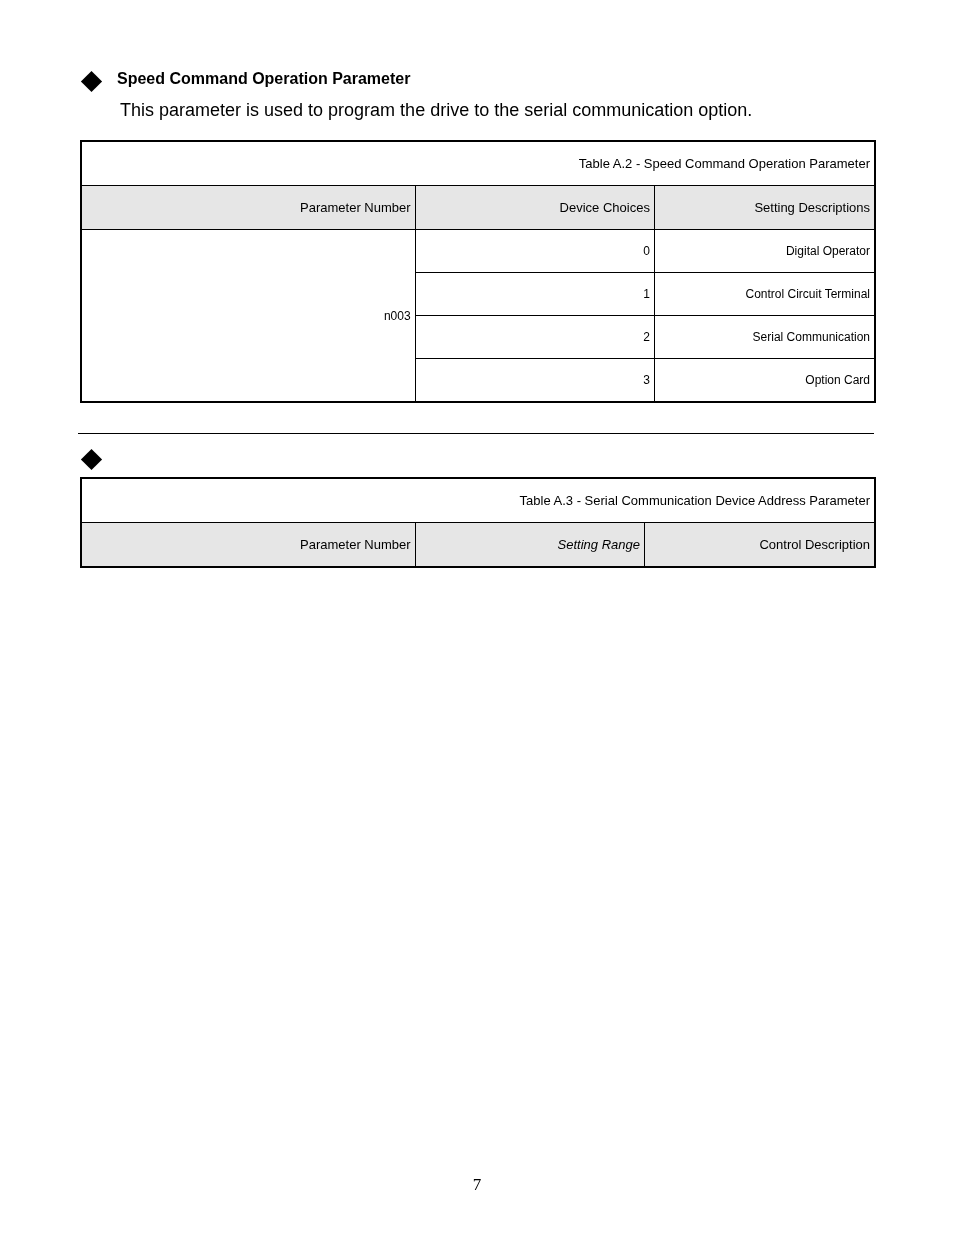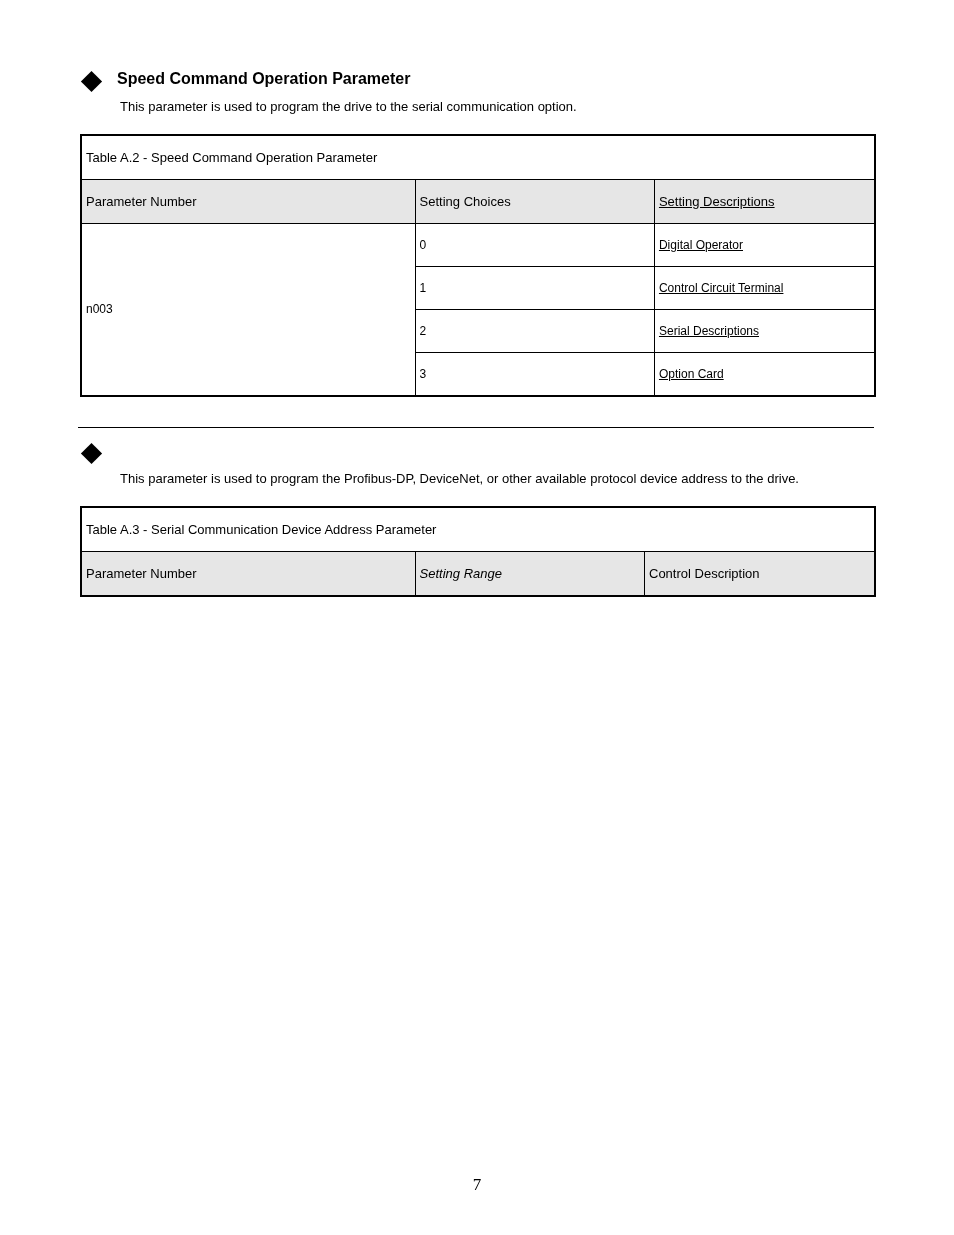--- a/index.html
+++ b/index.html
@@ -32,37 +32,37 @@
     transform: rotate(45deg);
     flex-shrink: 0;
     margin-top: 4px;
     margin-left: 6px;
   }
   .section-title {
     font-size: 16px;
     font-weight: bold;
   }
   .section-desc {
-    font-size: 13px;
+    font-size: 18px;
     margin: 8px 0 18px 42px;
     line-height: 1.3;
   }
   table {
     border-collapse: collapse;
     width: 796px;
     margin-left: 2px;
     margin-bottom: 4px;
   }
   table.outer-bold {
     border: 2px solid #000;
   }
   th, td {
     border: 1px solid #000;
     font-size: 13px;
-    text-align: left;
+    text-align: right;
     vertical-align: middle;
     padding: 14px 4px;
     font-weight: normal;
   }
   .caption-row td {
     background: #ffffff;
     font-size: 13px;
     height: 24px;
   }
   .header-row td {
@@ -71,21 +71,21 @@
     height: 16px;
     margin-top: 40px;
   }
   .data-row td {
     background: #ffffff;
     height: 19px;
     font-size: 12px;
   }
   .col-a { width: 335px; }
   .col-b { width: 240px; }
-  .col-c { width: 221px; text-decoration: underline; }
+  .col-c { width: 221px; }
   .col-b2 { width: 230px; font-style: italic; }
   .col-c2 { width: 231px; }
   .divider {
     border: none;
     border-top: 1px solid #000;
     margin: 28px 0 14px 0;
     width: 796px;
   }
   .page-number {
     position: absolute;
@@ -107,51 +107,50 @@
   </div>
   <div class="section-desc">This parameter is used to program the drive to the serial communication option.</div>
 
   <table class="outer-bold">
     <tbody>
         <tr class="caption-row">
       <td colspan="3">Table A.2 - Speed Command Operation Parameter</td>
     </tr>
     <tr class="header-row">
       <td class="col-a">Parameter Number</td>
-      <td class="col-b">Setting Choices</td>
+      <td class="col-b">Device Choices</td>
       <td class="col-c">Setting Descriptions</td>
     </tr>
     <tr class="data-row">
       <td class="col-a" rowspan="4">n003</td>
       <td class="col-b">0</td>
       <td class="col-c">Digital Operator</td>
     </tr>
     <tr class="data-row">
       <td class="col-b">1</td>
       <td class="col-c">Control Circuit Terminal</td>
     </tr>
     <tr class="data-row">
       <td class="col-b">2</td>
-      <td class="col-c">Serial Descriptions</td>
+      <td class="col-c">Serial Communication</td>
     </tr>
     <tr class="data-row">
       <td class="col-b">3</td>
       <td class="col-c">Option Card</td>
     </tr>
   </tbody>
     </table>
 </div>
 
 <hr class="divider">
 
 <div class="section">
   <div class="section-header">
     <div class="diamond"></div>
   </div>
-  <div class="section-desc">This parameter is used to program the Profibus-DP, DeviceNet, or other available protocol device address to the drive.</div>
 
   <table class="outer-bold">
     <tbody>
         <tr class="caption-row">
       <td colspan="3">Table A.3 - Serial Communication Device Address Parameter</td>
     </tr>
     <tr class="header-row">
       <td class="col-a">Parameter Number</td>
       <td class="col-b2">Setting Range</td>
       <td class="col-c2">Control Description</td>

